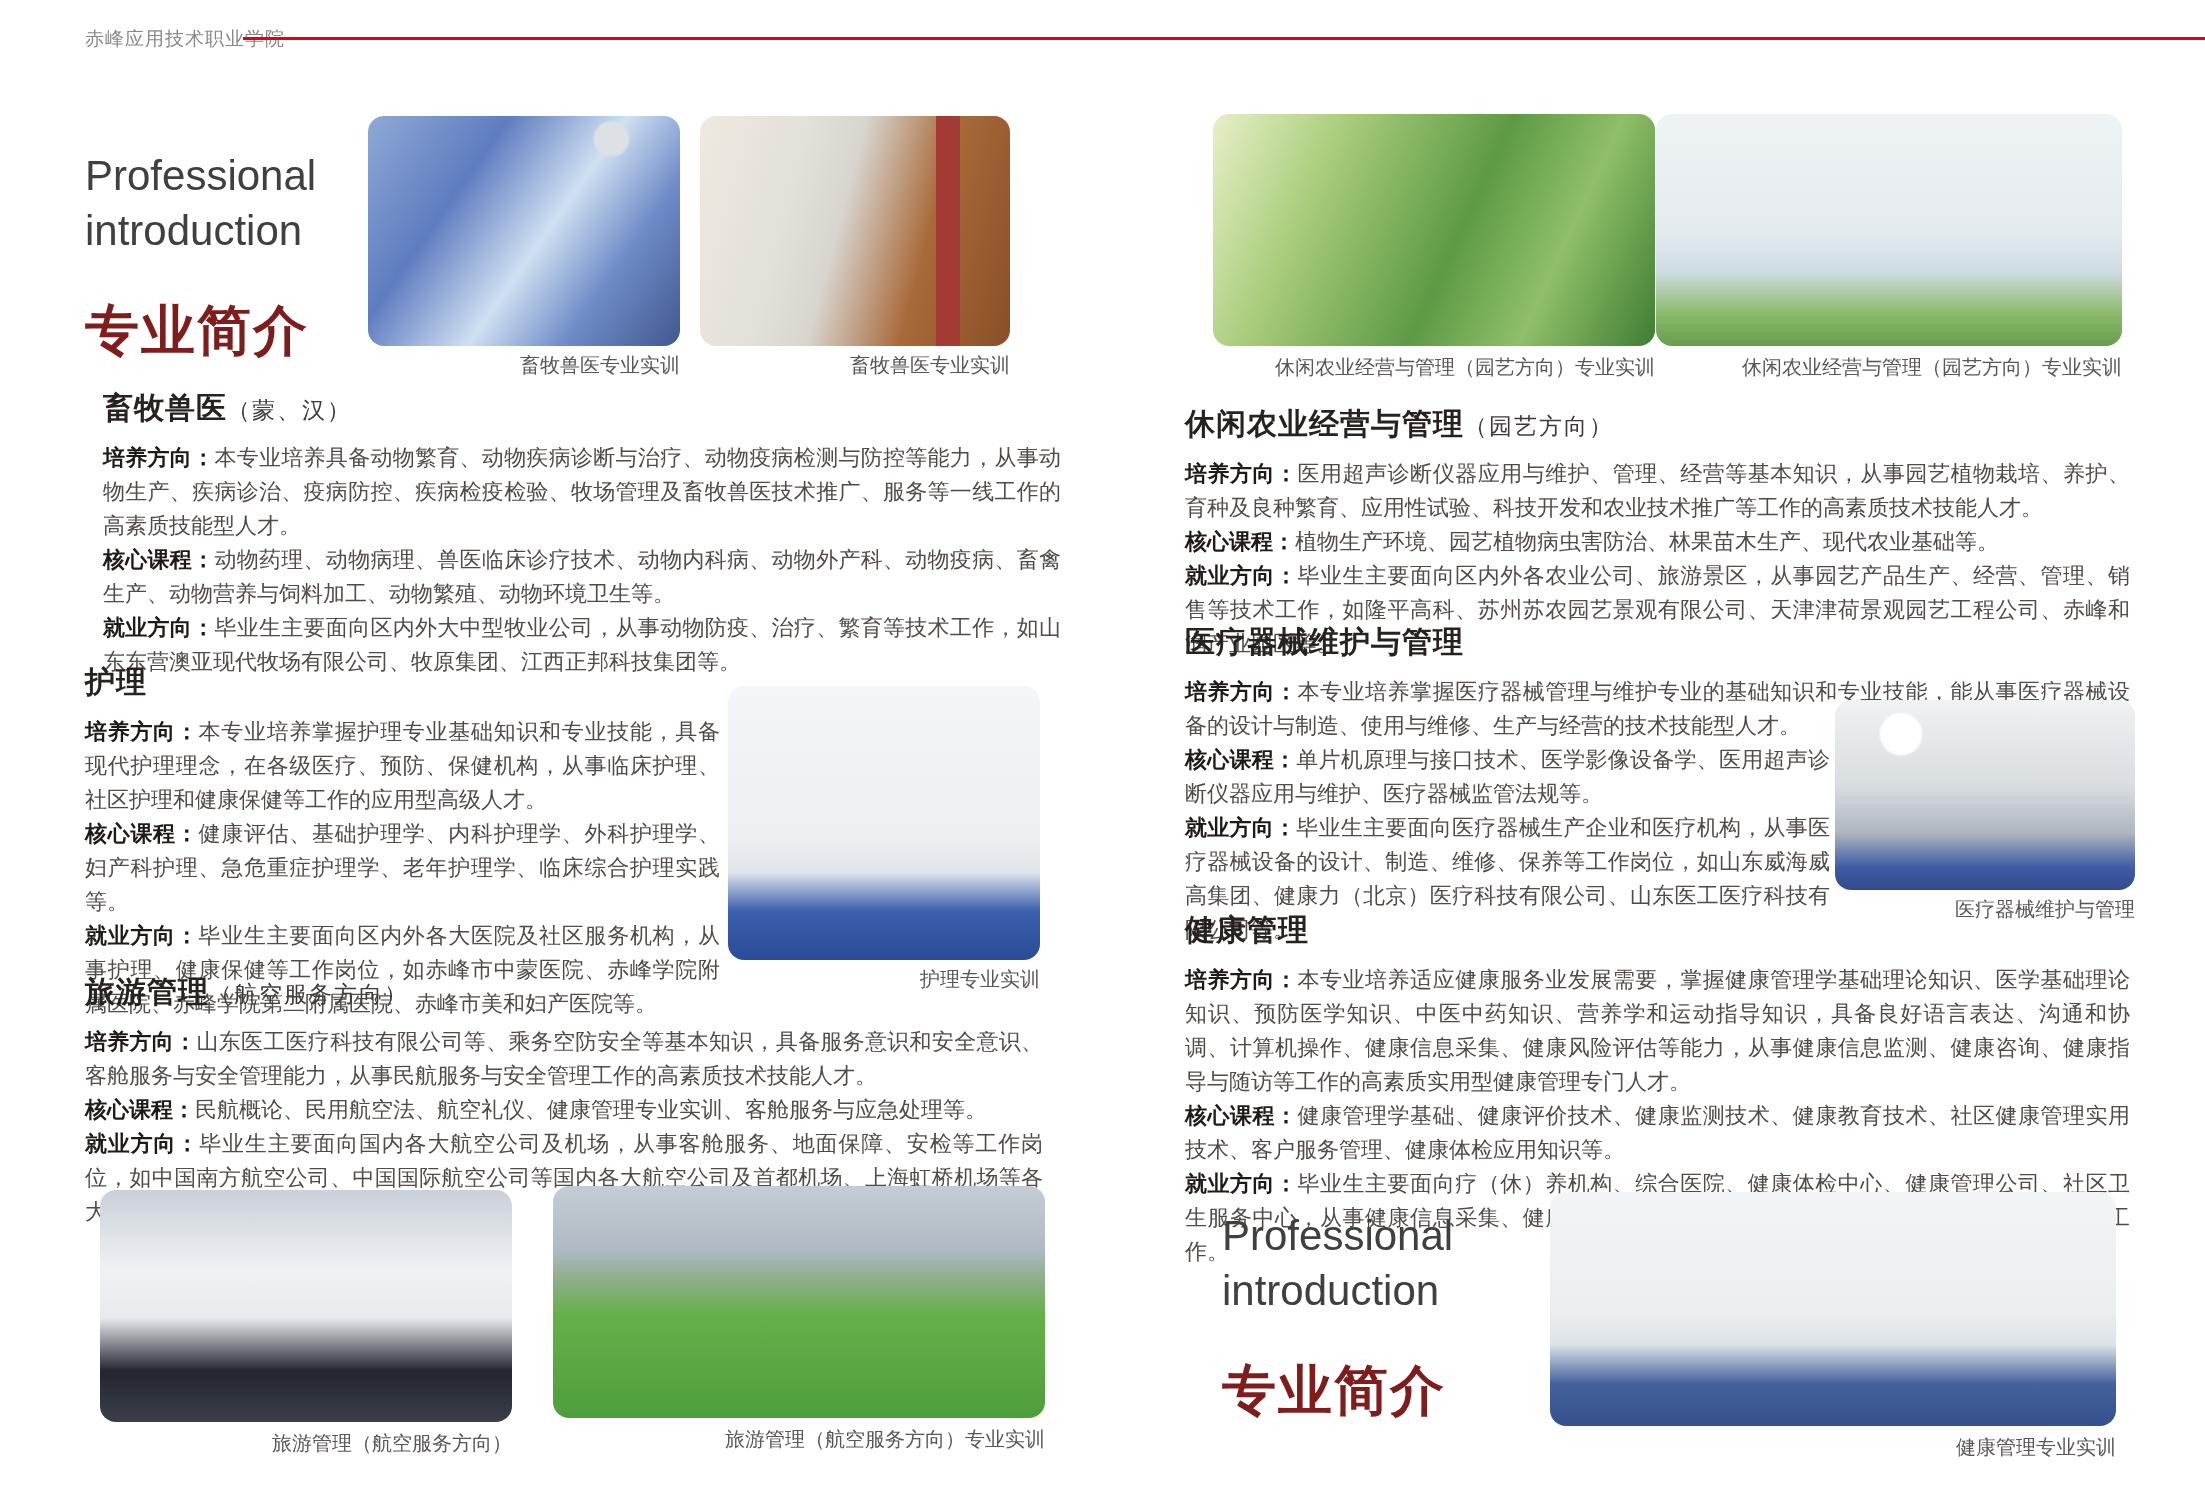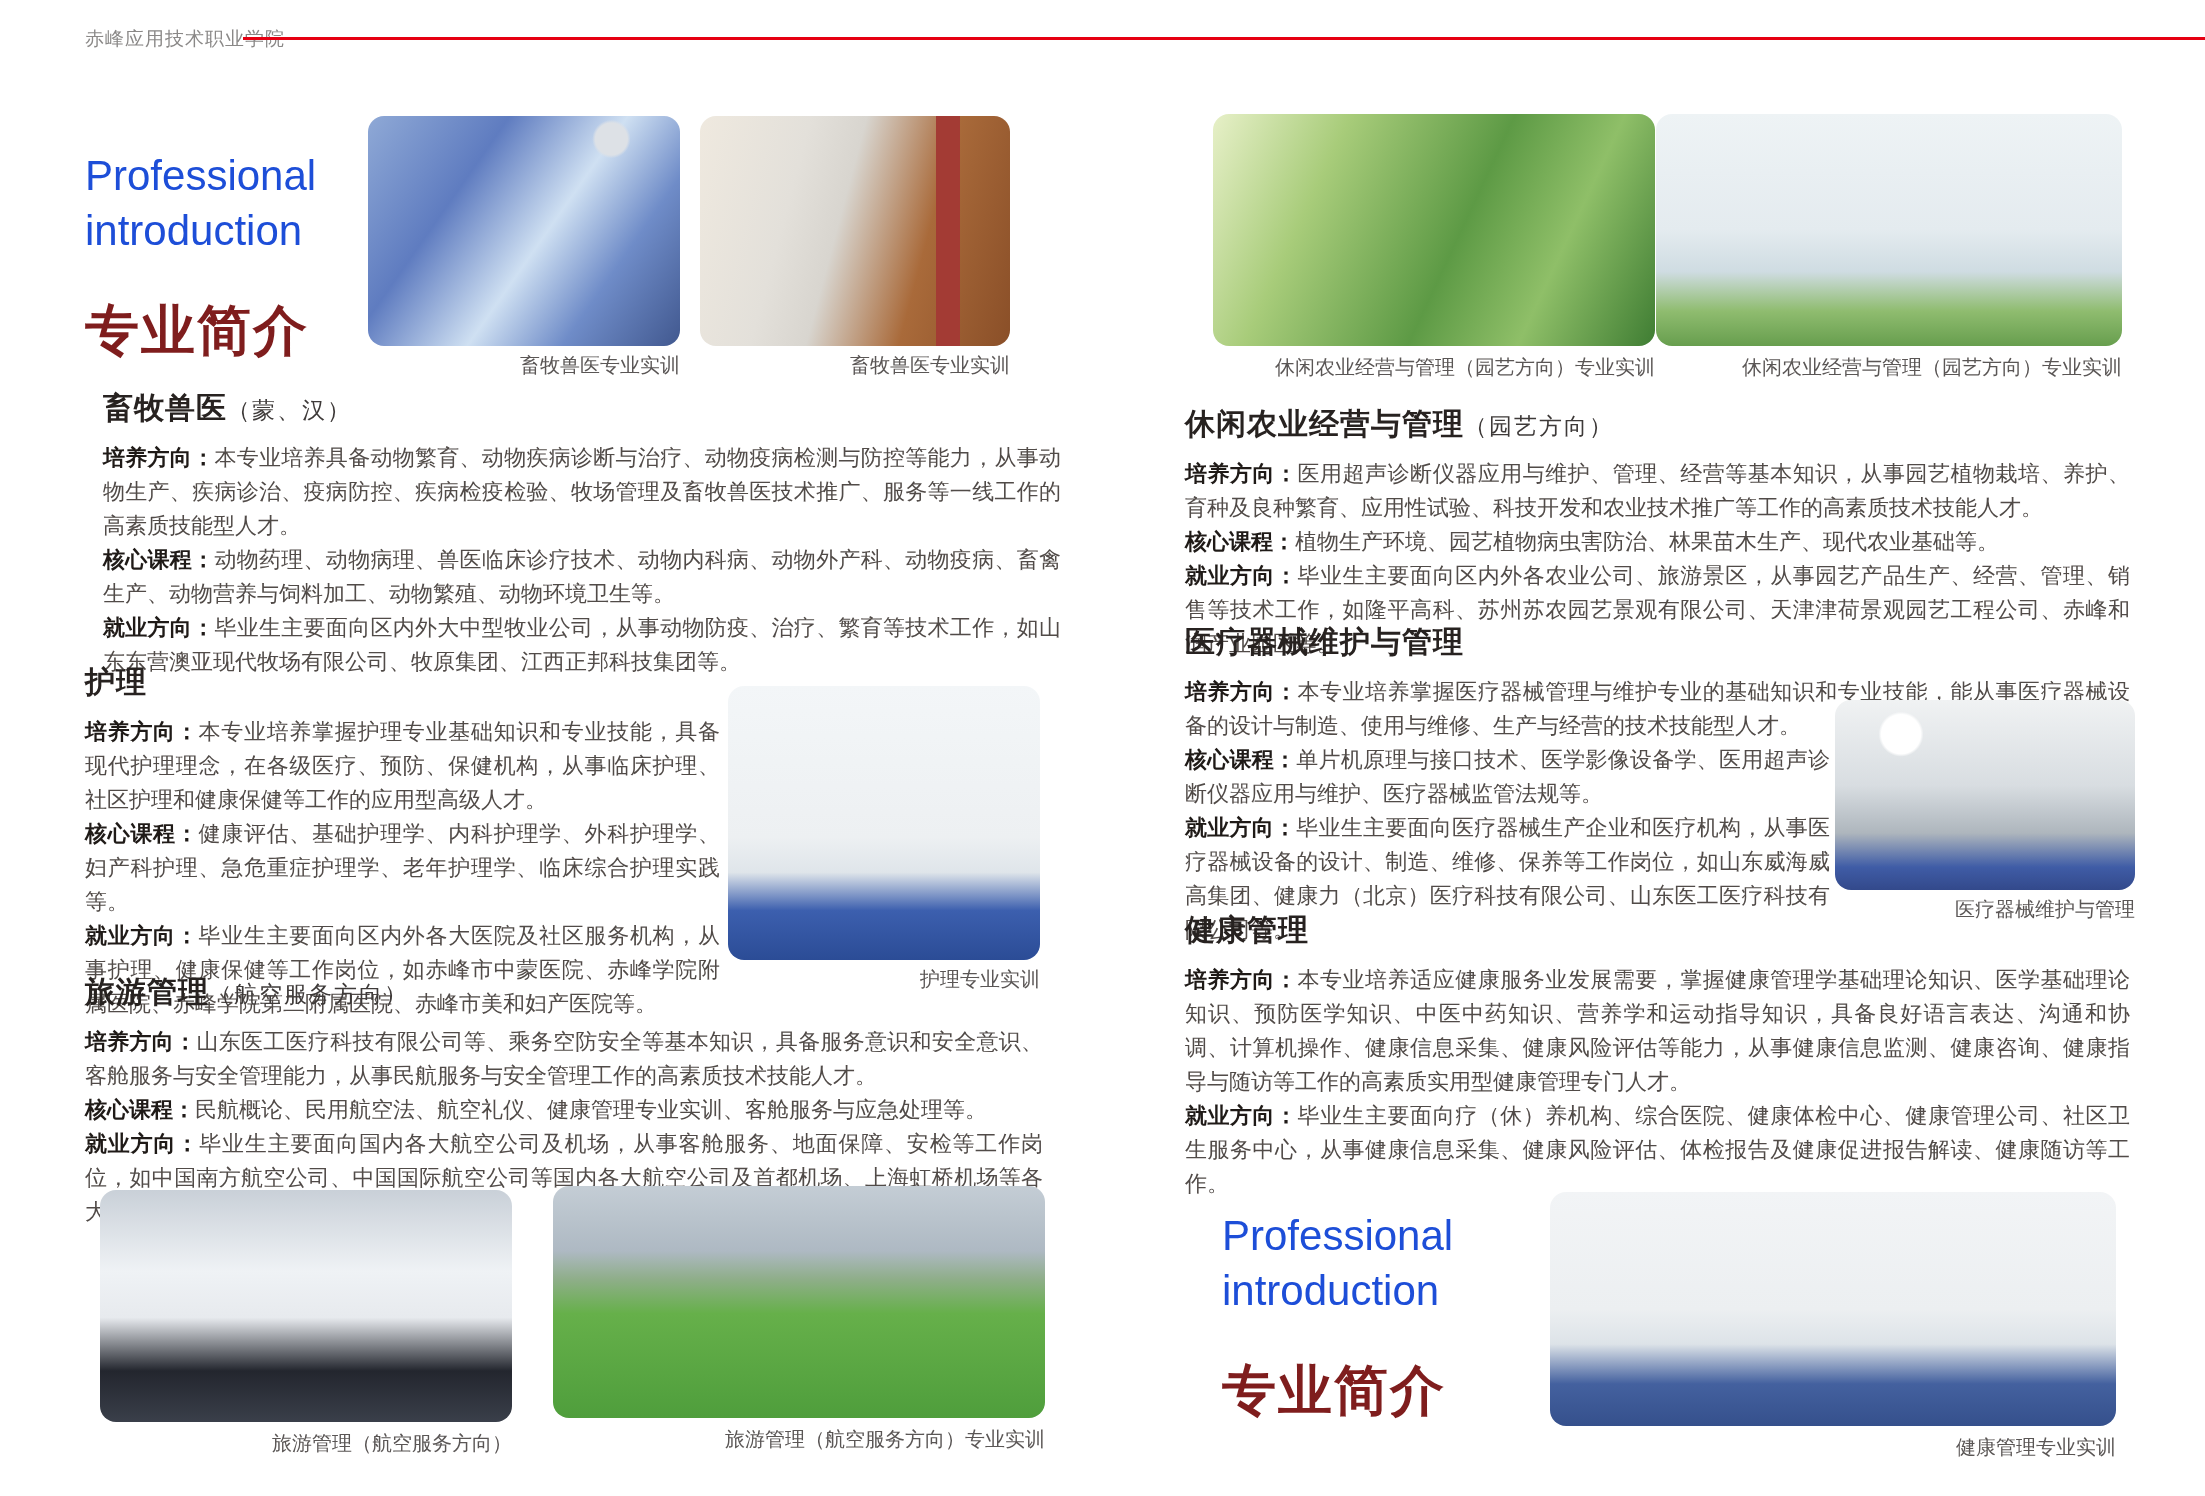--- a/index.html
+++ b/index.html
@@ -4,21 +4,21 @@
 <style>
   html,body{margin:0;padding:0;background:#888;}
   .page{
     position:relative;width:2205px;height:1496px;background:#ffffff;
     font-family:"Liberation Sans","DejaVu Sans",sans-serif;overflow:hidden;
   }
   
   .school-name{position:absolute;left:85px;top:26px;font-size:19px;color:#8a8887;letter-spacing:1px;}
   .header-rule{position:absolute;left:243px;right:0;top:37px;height:3px;background:#e60012;}
   
-  .brand-en{font-size:42px;line-height:1.32;color:#1d4ed8;width:350px;}
+  .brand-en{font-size:42px;line-height:1.32;color:#404040;width:350px;}
   .brand-zh{font-size:54px;font-weight:bold;color:#7f1d1d;margin-top:36px;letter-spacing:2px;}
   .brand-left{position:absolute;left:85px;top:148px;}
   .brand-right{position:absolute;left:1222px;top:1208px;}
   
   .photo{position:absolute;border-radius:16px;background-size:cover;}
   .caption{position:absolute;font-size:20px;color:#5a5655;text-align:right;line-height:26px;}
   .photo-amv-surgery{background:
     radial-gradient(circle at 78% 10%, #dde1e6 0 5%, rgba(0,0,0,0) 6%),
     linear-gradient(125deg,#8fa9d6 0%,#5f7cc0 30%,#cfe0f2 55%,#6f8cc8 75%,#41588f 100%);}
   .photo-amv-cow{background:
@@ -105,20 +105,21 @@
     <p><span class="lbl">培养方向：</span><span>本专业培养掌握医疗器械管理与维护专业的基础知识和专业技能，能从事医疗器械设备的设计与制造、使用与维修、生产与经营的技术技能型人才。</span></p>
     <p class="narrow"><span class="lbl">核心课程：</span><span>单片机原理与接口技术、医学影像设备学、医用超声诊断仪器应用与维护、医疗器械监管法规等。</span></p>
     <p class="narrow"><span class="lbl">就业方向：</span><span>毕业生主要面向医疗器械生产企业和医疗机构，从事医疗器械设备的设计、制造、维修、保养等工作岗位，如山东威海威高集团、健康力（北京）医疗科技有限公司、山东医工医疗科技有限公司等。</span></p>
   </div>
   <div class="photo photo-mri" style="left:1835px;top:700px;width:300px;height:190px;"></div>
   <div class="caption" style="left:1835px;top:896px;width:300px;">医疗器械维护与管理</div>
 
   <div class="section" style="left:1185px;top:910px;width:945px;">
     <h2><span>健康管理</span><span class="note"></span></h2>
     <p><span class="lbl">培养方向：</span><span>本专业培养适应健康服务业发展需要，掌握健康管理学基础理论知识、医学基础理论知识、预防医学知识、中医中药知识、营养学和运动指导知识，具备良好语言表达、沟通和协调、计算机操作、健康信息采集、健康风险评估等能力，从事健康信息监测、健康咨询、健康指导与随访等工作的高素质实用型健康管理专门人才。</span></p>
+    <p><span class="lbl">核心课程：</span><span>健康管理学基础、健康评价技术、健康监测技术、健康教育技术、社区健康管理实用技术、客户服务管理、健康体检应用知识等。</span></p>
     <p><span class="lbl">就业方向：</span><span>毕业生主要面向疗（休）养机构、综合医院、健康体检中心、健康管理公司、社区卫生服务中心，从事健康信息采集、健康风险评估、体检报告及健康促进报告解读、健康随访等工作。</span></p>
   </div>
 
   <div class="brand-right">
     <div class="brand-en">Professional introduction</div>
     <div class="brand-zh">专业简介</div>
   </div>
   <div class="photo photo-health" style="left:1550px;top:1192px;width:566px;height:234px;"></div>
   <div class="caption" style="left:1550px;top:1434px;width:566px;">健康管理专业实训</div>
 

